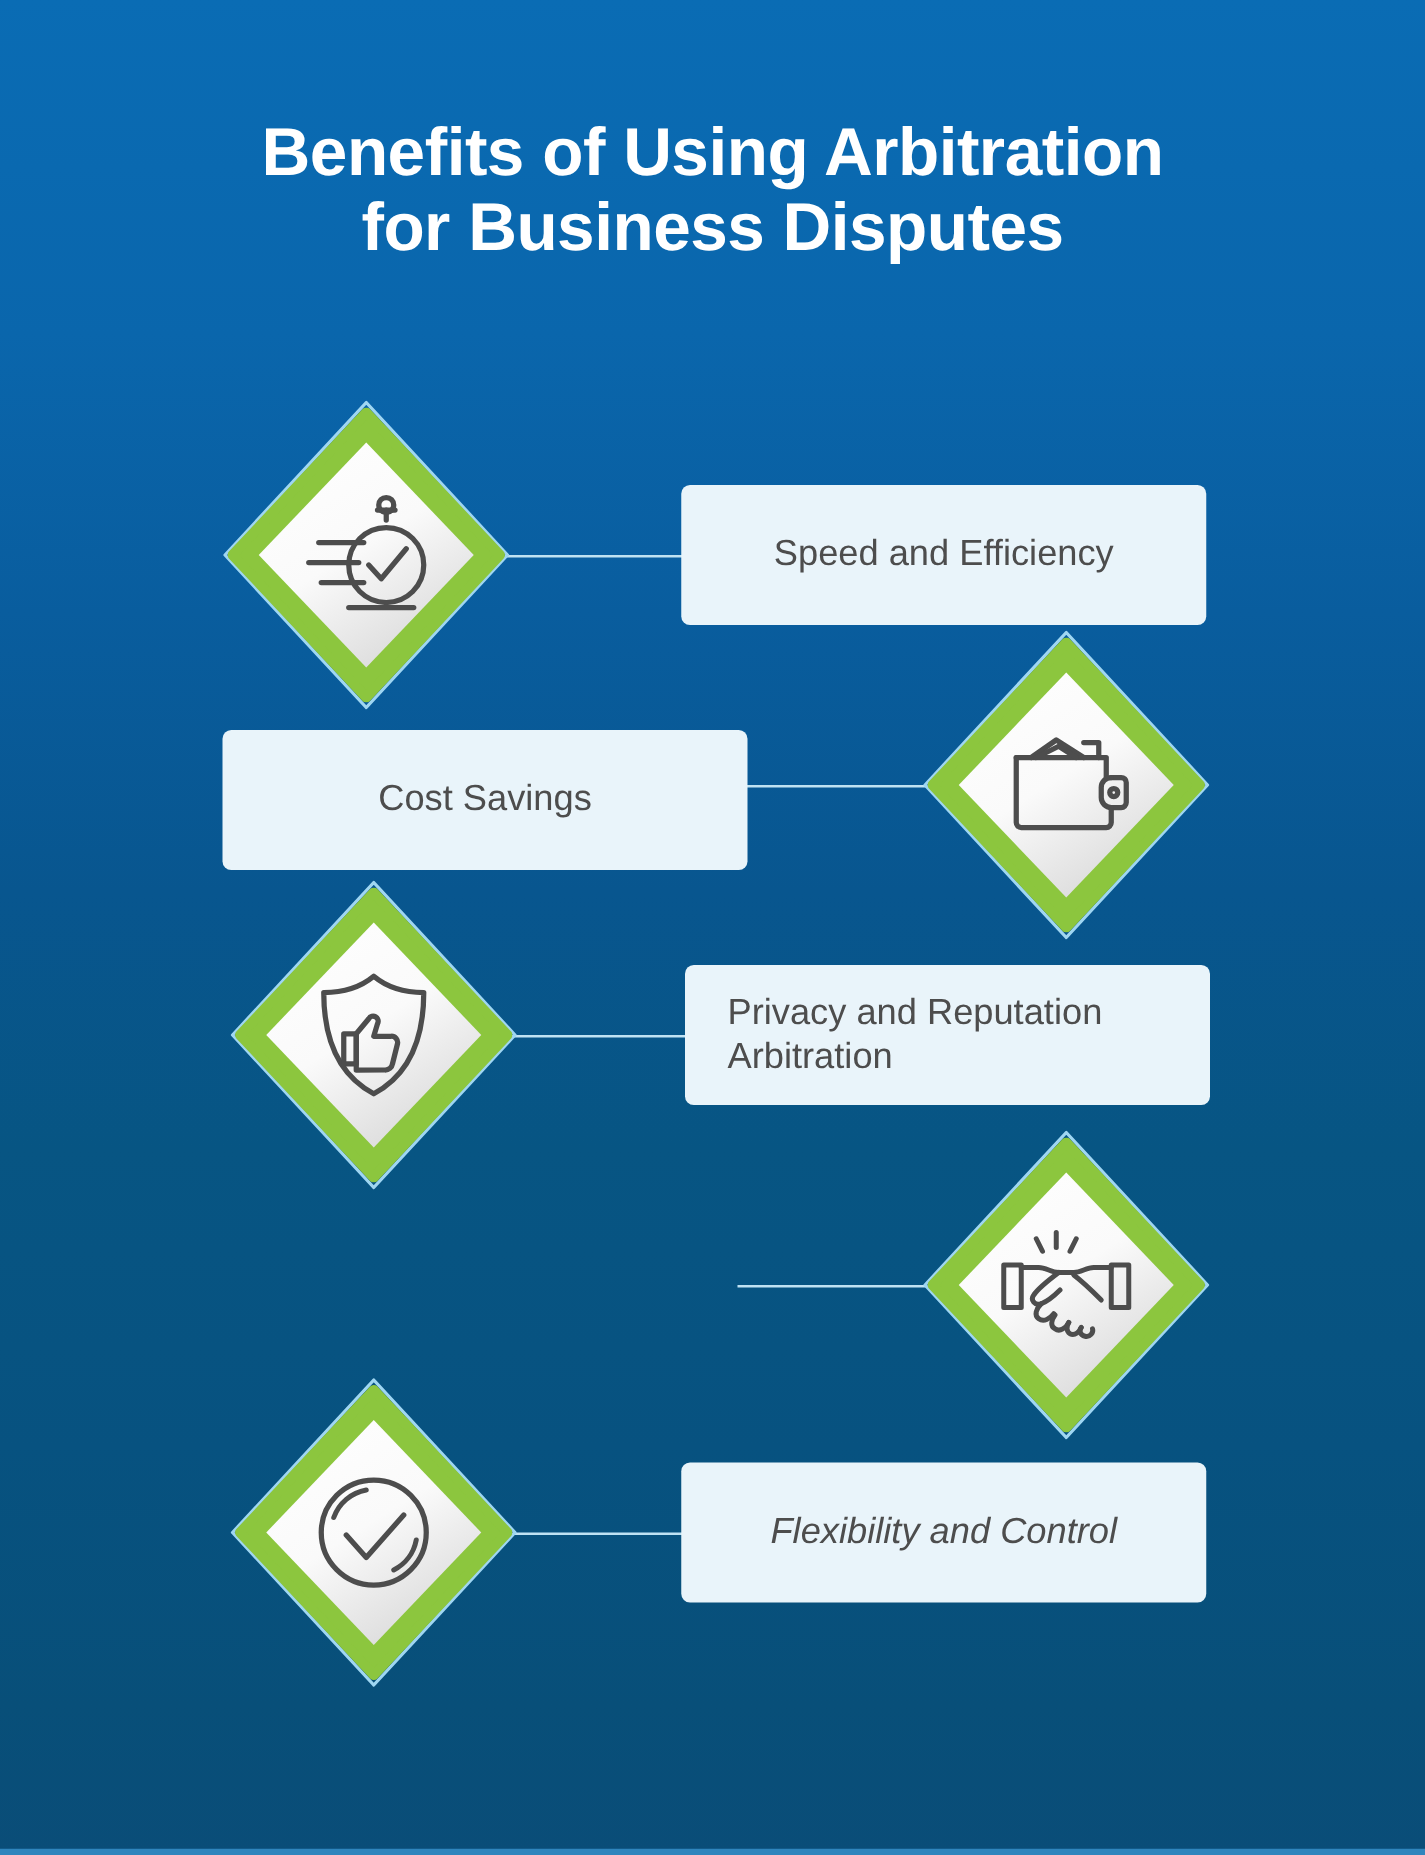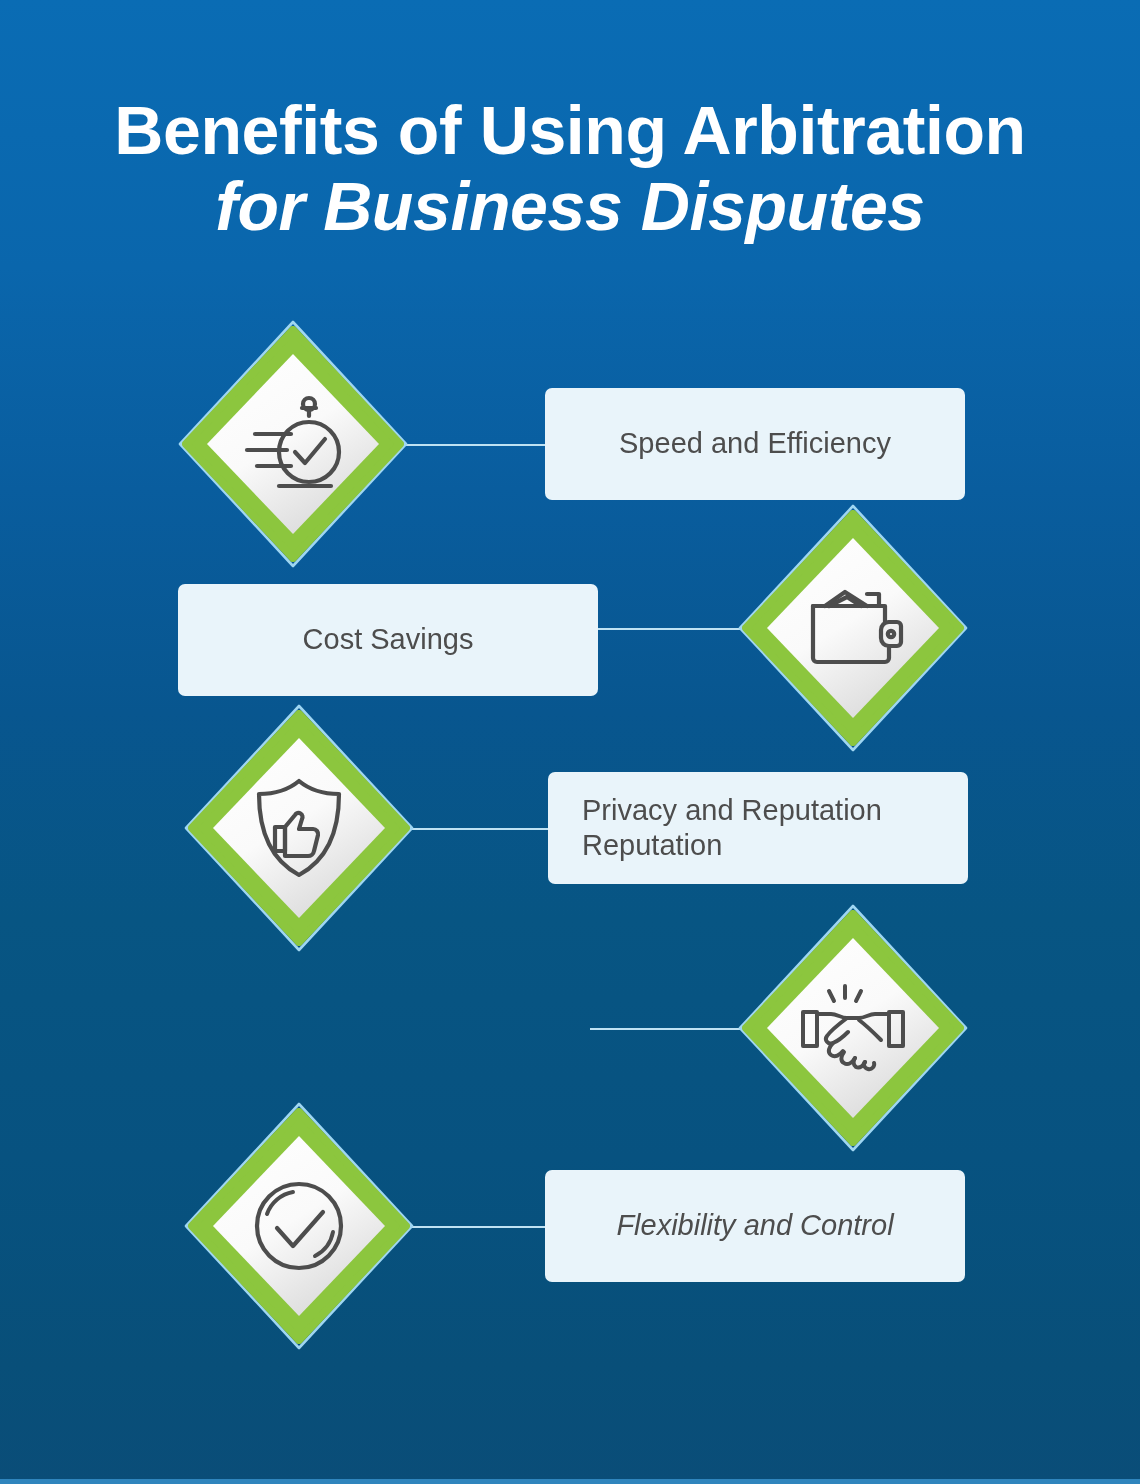--- a/index.html
+++ b/index.html
@@ -24,26 +24,26 @@
     position:absolute; left:0; right:0; bottom:0; height:5px;
     background:#2f85bd;
   }
 
   
   .title {
     position:absolute;
     top:92px; left:0; width:1140px;
     text-align:center;
     color:#ffffff;
-    font-size:68px;
+    font-size:54px;
     font-weight:bold;
     line-height:1.12;
     letter-spacing:-0.4px;
   }
-  .title .l2 { display:block;font-style:italic; }
+  .title .l2 { display:block; }
 
   
   .row { position:absolute; left:0; width:1140px; height:240px; }
 
   
   .diamond-wrap {
     position:absolute;
     width:222px; height:236px;
   }
   .diamond-wrap.left  { left:182px; }
@@ -226,21 +226,21 @@
         <path d="M46 4 C58 14 72 17 86 17 C86 52 76 82 46 98 C16 82 6 52 6 17 C20 17 34 14 46 4 Z"></path>
         <path d="M22 50 h10 v24 h-10 z"></path>
         <path d="M32 50 l10 -12 a4 4 0 0 1 7 4 l-3 10 h14 a5 5 0 0 1 5 6 l-4 16 a6 6 0 0 1 -6 5 h-23 z"></path>
       </svg>
     </div>
   </div>
 
   <div class="label-box right" style="top:62px; left:548px;">
     <span class="label-text">
       <span>Privacy and Reputation</span><br>
-      <span>Reputation</span>
+      <span>Arbitration</span>
     </span>
   </div>
 </div>
 
 <div class="row" style="top:910px;">
 
   <div class="connector" style="left:590px; top:118px; width:152px;"></div>
 
   <div class="diamond-wrap right" style="top:0;">
     <div class="dia-outline">

